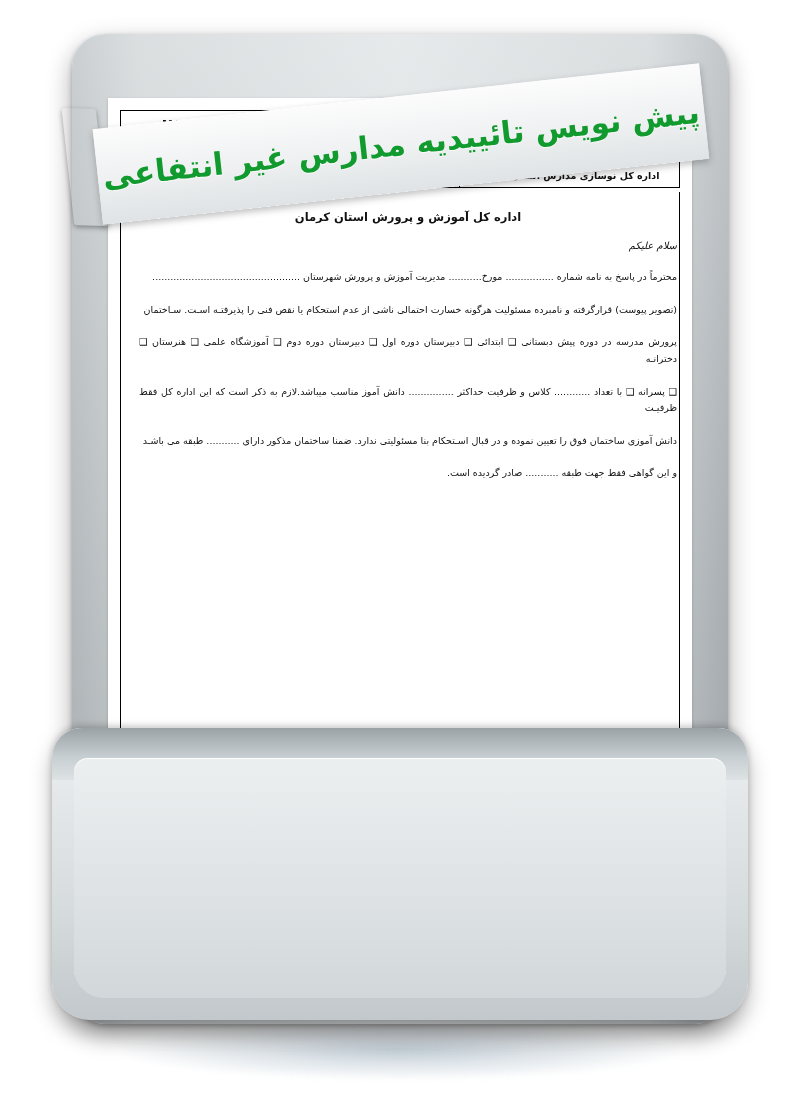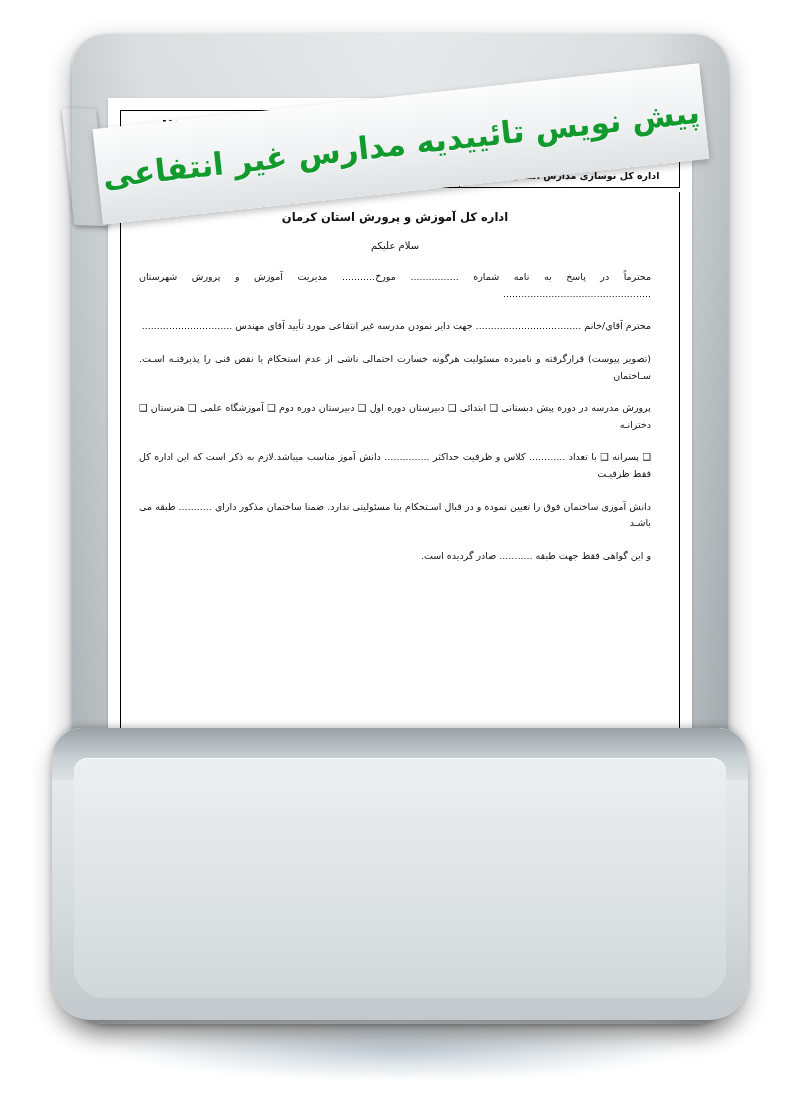--- a/index.html
+++ b/index.html
@@ -76,26 +76,26 @@
   }
   .meta-val{
     position:absolute;left:50%;transform:translateX(-50%);bottom:0px;
     font-size:8px;font-weight:bold;direction:ltr;
   }
 
   
   .body-box{
     position:absolute;left:12px;top:94px;right:12px;bottom:10px;
     border:1px solid #000;border-top:none;
-    padding:16px 28px 10px 18px;box-sizing:border-box;
+    padding:16px 2px 10px 18px;box-sizing:border-box;
   }
   .b-title{
     font-size:11.5px;font-weight:bold;color:#111;text-align:center;margin:2px 0 16px 0;
   }
-  .b-salam{font-size:10px;color:#111;text-align:center;margin:0 0 18px 0;}
+  .b-salam{font-size:10px;color:#111;text-align:right;margin:0 0 18px 0;font-style:italic;}
   .line{
     font-size:9.5px;color:#111;line-height:1.75;margin:0 0 16px 0;
     text-align:justify;text-justify:inter-word;
   }
   .line.center{text-align:right;}
 
   
   .flap{
     position:absolute;left:52px;top:728px;width:696px;height:292px;
     border-radius:30px 30px 38px 38px;
@@ -182,21 +182,20 @@
           </div>
         </div>
       </div>
     </div>
 
     <div class="body-box">
       <div class="b-title">اداره کل آموزش و پرورش استان کرمان</div>
       <div class="b-salam">سلام علیکم</div>
 
       <p class="line">محترماً در پاسخ به نامه شماره ................ مورخ........... مدیریت آموزش و پرورش شهرستان .................................................</p>
-      <p class="line">محترم آقای/خانم ................................... جهت دایر نمودن مدرسه غیر انتفاعی مورد تأیید آقای مهندس ..............................</p>
       <p class="line">(تصویر پیوست) قرارگرفته و نامبرده مسئولیت هرگونه خسارت احتمالی ناشی از عدم  استحکام یا نقص فنی را پذیرفتـه اسـت. سـاختمان</p>
       <p class="line">پرورش مدرسه در دوره پیش دبستانی ❑ ابتدائی ❑ دبیرستان دوره اول ❑ دبیرستان دوره دوم ❑ آموزشگاه علمی ❑ هنرستان ❑ دخترانـه</p>
       <p class="line">❑ پسرانه ❑ با تعداد ............ کلاس و ظرفیت حداکثر ............... دانش آموز مناسب میباشد.لازم به ذکر است که این اداره کل فقط ظرفیـت</p>
       <p class="line">دانش آموزی ساختمان فوق را تعیین نموده و در قبال اسـتحکام بنا مسئولیتی ندارد. ضمنا ساختمان مذکور دارای ........... طبقه می باشـد</p>
       <p class="line center">و این گواهی فقط جهت طبقه ........... صادر گردیده است.</p>
     </div>
   </div>
 
   <div class="flap">
     <div class="flap-top-edge"></div>

